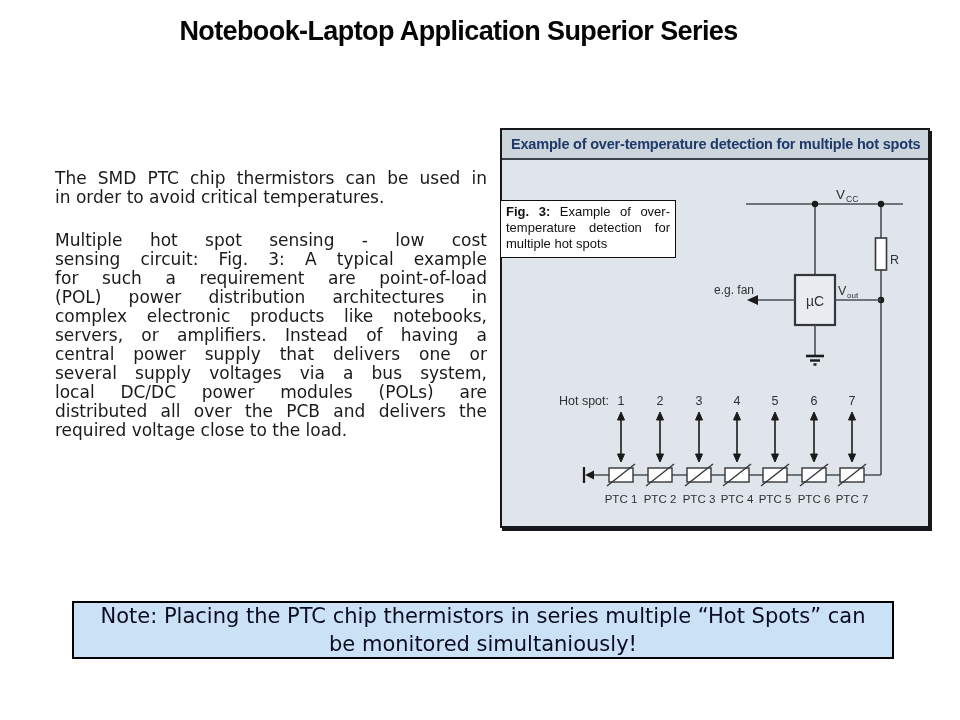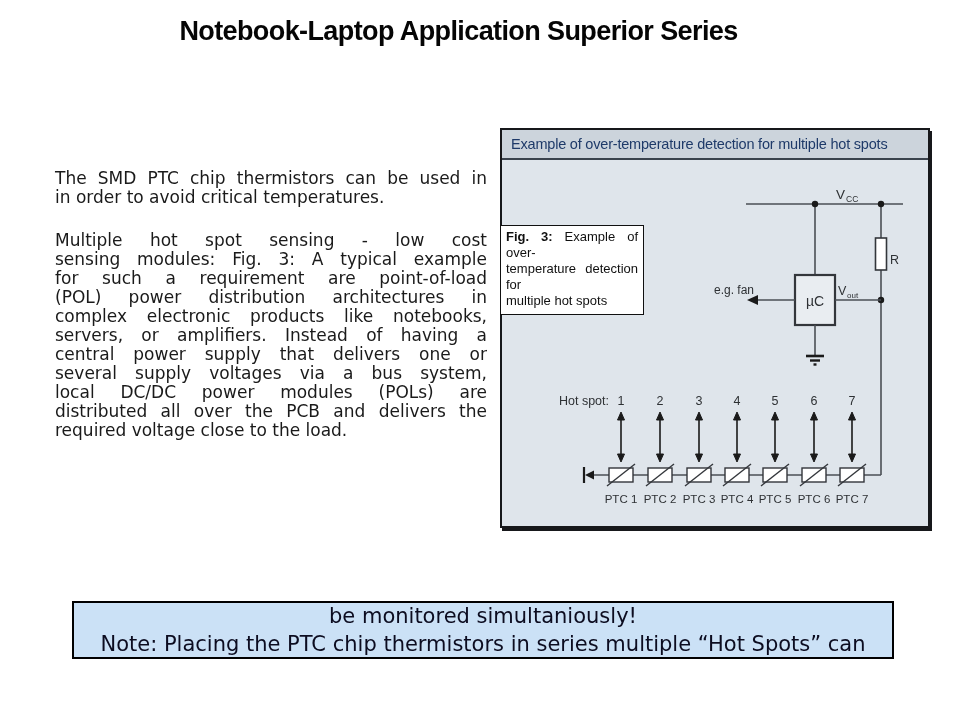--- a/index.html
+++ b/index.html
@@ -25,28 +25,28 @@
   
   .panel {
     position:absolute; left:500px; top:128px; width:430px; height:400px;
     background:#dfe5eb; border:2px solid #17181b;
     box-shadow:2px 3px 0 #17181b;
   }
   .panel-header {
     height:30px; background:#ccd4dc; border-bottom:2px solid #3a434d;
     display:flex; align-items:center; padding-left:9px;
     font-family:"Liberation Sans","DejaVu Sans",sans-serif;
-    font-weight:normal; font-size:14.5px; letter-spacing:-0.2px; color:#1e3a69;
+    font-weight:bold; font-size:14.5px; letter-spacing:-0.2px; color:#1e3a69;
   }
   .caption-box {
-    position:absolute; left:-2px; top:70px; width:144px;
+    position:absolute; left:-2px; top:70px; width:176px;
     background:#ffffff; border:1px solid #101010;
     padding:3px 5px 5px 5px; z-index:3;
     font-family:"Liberation Sans","DejaVu Sans",sans-serif;
-    font-size:13px; line-height:16px; color:#101010;margin-top:25px;
+    font-size:13px; line-height:16px; color:#101010;
   }
   .cline { text-align:justify; }
   .cline.j { text-align-last:justify; -moz-text-align-last:justify; }
   .cline b { font-weight:bold; }
 
   svg.circuit { position:absolute; left:0; top:0; width:426px; height:394px; z-index:1; }
   svg.circuit text { font-family:"Liberation Sans","DejaVu Sans",sans-serif; fill:#2e3134; }
 
   
   .note-box {
@@ -61,21 +61,21 @@
 
 <div class="page-title">Notebook-Laptop Application Superior Series</div>
 
 <div class="textblock">
   <div class="para1">
     <div class="tline j">The SMD PTC chip thermistors can be used in</div>
     <div class="tline">in order to avoid critical temperatures.</div>
   </div>
   <div class="para2">
     <div class="tline j"><b>Multiple hot spot sensing - low cost</b></div>
-    <div class="tline j"><b>sensing modules: Fig. 3:</b><span> A typical example</span></div>
+    <div class="tline j"><b>sensing circuit: Fig. 3:</b><span> A typical example</span></div>
     <div class="tline j">for such a requirement are point-of-load</div>
     <div class="tline j">(POL) power distribution architectures in</div>
     <div class="tline j">complex electronic products like notebooks,</div>
     <div class="tline j">servers, or amplifiers. Instead of having a</div>
     <div class="tline j">central power supply that delivers one or</div>
     <div class="tline j">several supply voltages via a bus system,</div>
     <div class="tline j">local DC/DC power modules (POLs) are</div>
     <div class="tline j">distributed all over the PCB and delivers the</div>
     <div class="tline">required voltage close to the load.</div>
   </div>
@@ -181,15 +181,15 @@
     <text x="160" y="375" font-size="11.5" text-anchor="middle">PTC 2</text>
     <text x="199" y="375" font-size="11.5" text-anchor="middle">PTC 3</text>
     <text x="237" y="375" font-size="11.5" text-anchor="middle">PTC 4</text>
     <text x="275" y="375" font-size="11.5" text-anchor="middle">PTC 5</text>
     <text x="314" y="375" font-size="11.5" text-anchor="middle">PTC 6</text>
     <text x="352" y="375" font-size="11.5" text-anchor="middle">PTC 7</text>
   </svg>
 </div>
 
 <div class="note-box">
+  <div>Note: Placing the PTC chip thermistors in series multiple “Hot Spots” can</div>
   <div>be monitored simultaniously!</div>
-  <div>Note: Placing the PTC chip thermistors in series multiple “Hot Spots” can</div>
 </div>
 
 </body></html>

